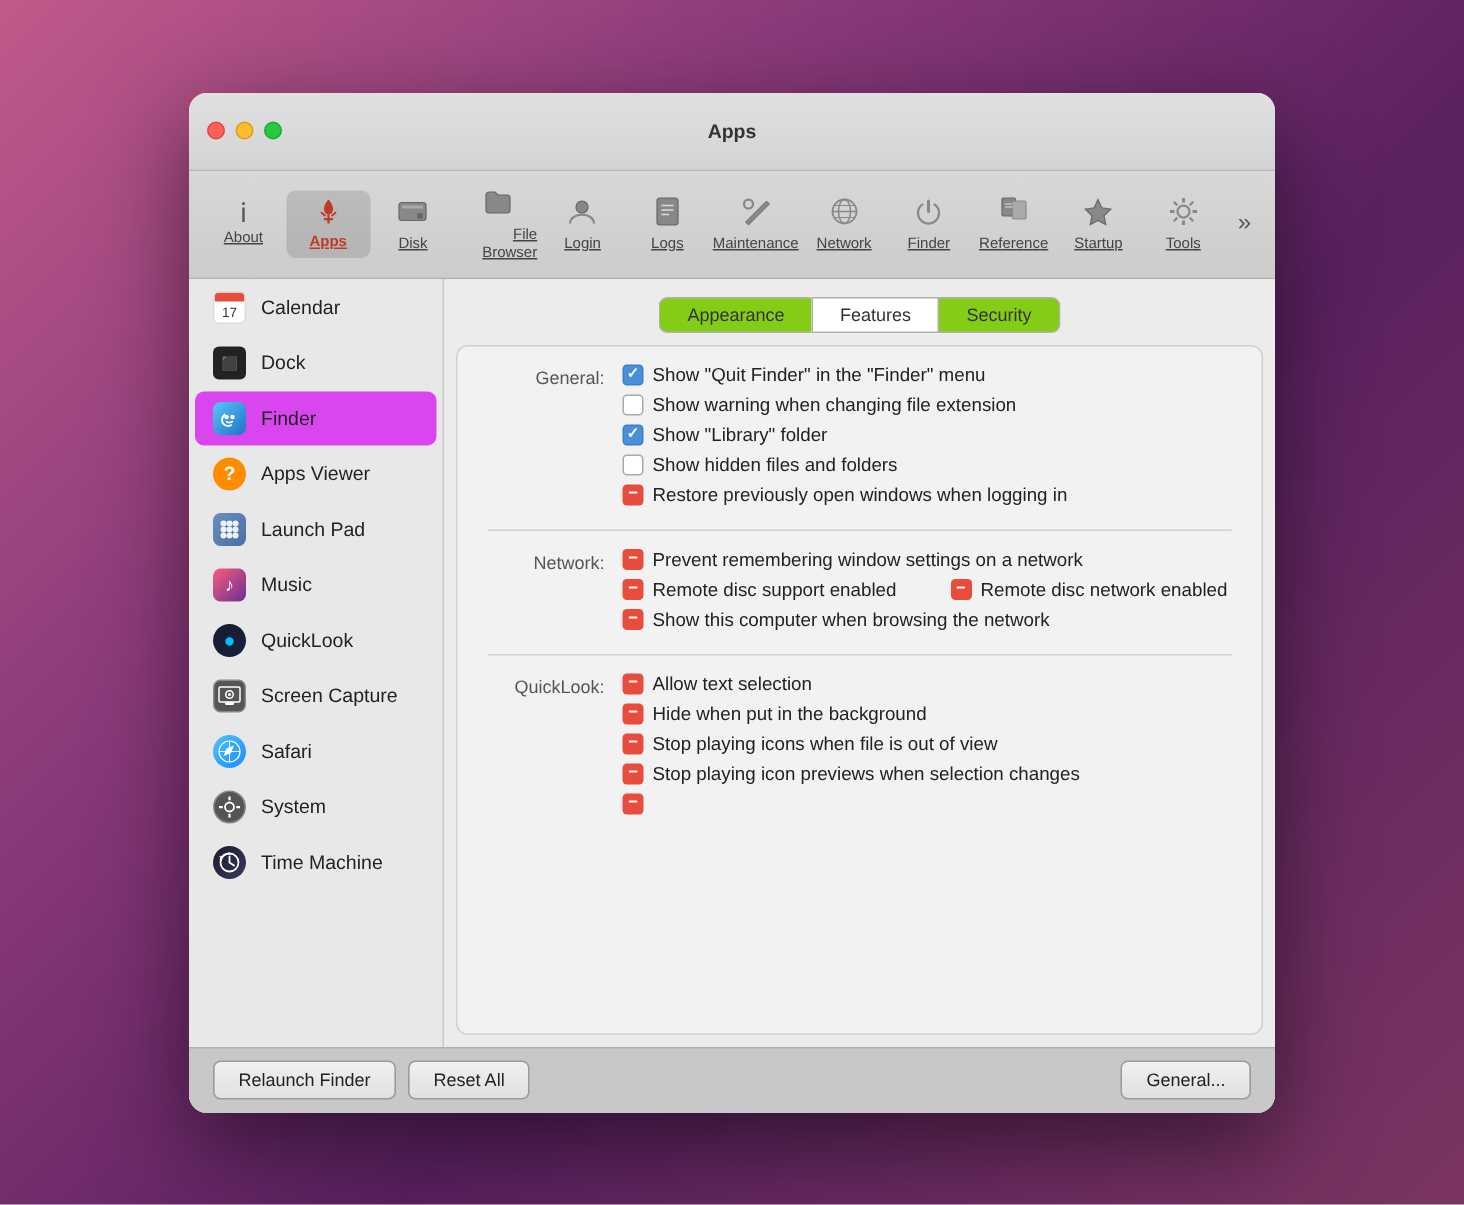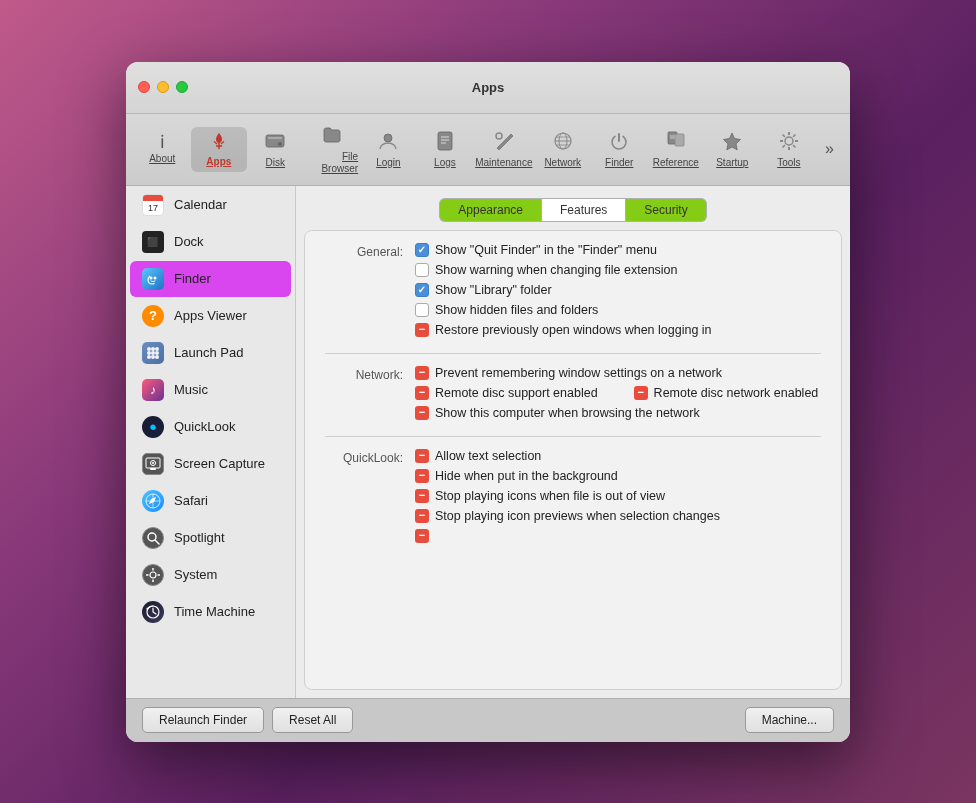--- a/index.html
+++ b/index.html
@@ -511,29 +511,20 @@
           <svg width="16" height="16" viewBox="0 0 16 16" fill="none">
             <circle cx="8" cy="8" r="7" fill="none" stroke="white" stroke-width="0.8"></circle>
             <line x1="8" y1="1" x2="8" y2="15" stroke="white" stroke-width="0.6"></line>
             <line x1="1" y1="8" x2="15" y2="8" stroke="white" stroke-width="0.6"></line>
             <polygon points="11,4 9,9 4,11 6,6" fill="white"></polygon>
           </svg>
         </div>
         <span class="sidebar-label">Safari</span>
       </div>
 
-      <div class="sidebar-item">
-        <div class="app-icon-generic" style="background:#555;border-radius:50%;border:1px solid #888;">
-          <svg width="14" height="14" viewBox="0 0 14 14" fill="none">
-            <circle cx="6" cy="6" r="4" fill="none" stroke="white" stroke-width="1.5"></circle>
-            <line x1="9" y1="9" x2="13" y2="13" stroke="white" stroke-width="1.5" stroke-linecap="round"></line>
-          </svg>
-        </div>
-        <span class="sidebar-label">Spotlight</span>
-      </div>
 
       <div class="sidebar-item">
         <div class="app-icon-generic" style="background:#555;border-radius:50%;border:1px solid #888;">
           <svg width="16" height="16" viewBox="0 0 16 16" fill="none">
             <circle cx="8" cy="8" r="3" fill="none" stroke="white" stroke-width="1.2"></circle>
             <line x1="8" y1="1" x2="8" y2="3.5" stroke="white" stroke-width="1.5"></line>
             <line x1="8" y1="12.5" x2="8" y2="15" stroke="white" stroke-width="1.5"></line>
             <line x1="1" y1="8" x2="3.5" y2="8" stroke="white" stroke-width="1.5"></line>
             <line x1="12.5" y1="8" x2="15" y2="8" stroke="white" stroke-width="1.5"></line>
           </svg>
@@ -660,15 +651,15 @@
           </div>
         </div>
 
       </div>
     </div>
   </div>
 
   <div class="bottom-bar">
     <button class="btn">Relaunch Finder</button>
     <button class="btn">Reset All</button>
-    <button class="btn btn-advanced">Machine...</button>
+    <button class="btn btn-advanced">General...</button>
   </div>
 </div>
 
 </body></html>

